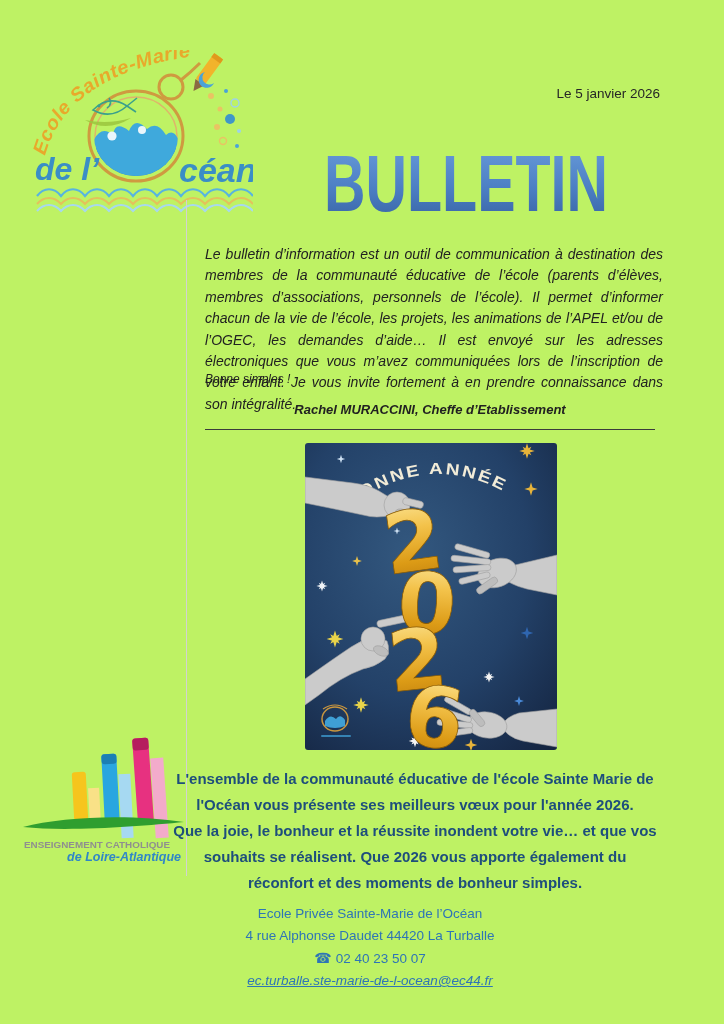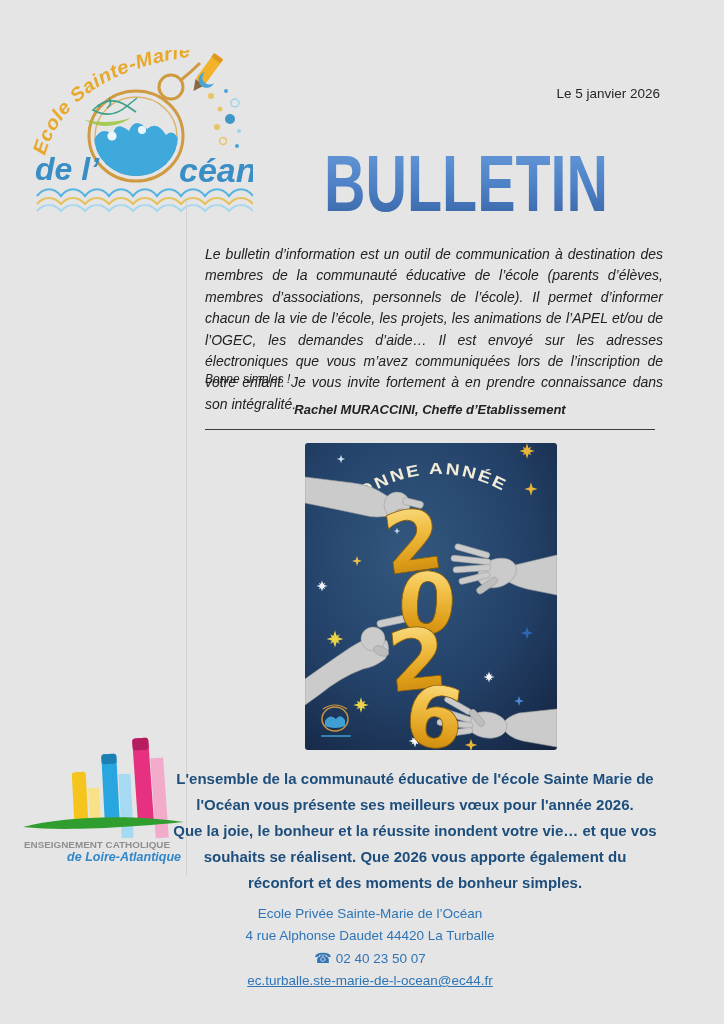--- a/index.html
+++ b/index.html
@@ -1,17 +1,17 @@
 <!DOCTYPE html>
 <html><head>
 <meta charset="utf-8">
 <style>
   * { margin:0; padding:0; box-sizing:border-box; }
   body { background:#ffffff; font-family:"Liberation Sans", sans-serif; }
-  .page { position:relative; width:724px; height:1024px; background:#e5e5e5; overflow:hidden; }
+  .page { position:relative; width:724px; height:1024px; background:#bef264; overflow:hidden; }
 
   .date { position:absolute; top:86px; right:64px; font-size:13.5px; color:#262626; }
 
   .title-svg { position:absolute; left:322px; top:150px; }
 
   .vline { position:absolute; left:186px; top:200px; width:1px; height:676px; background:#d2d2d2; }
 
   .intro { position:absolute; left:205px; top:244px; width:458px;
            font-size:14px; line-height:21.4px; font-style:italic; color:#212121;
            text-align:justify; }
@@ -25,21 +25,21 @@
   .ec-logo-svg { position:absolute; left:23px; top:728px; }
 
   .school-logo-svg { position:absolute; left:33px; top:50px; }
 
   .wishes { position:absolute; left:62px; top:766px; width:706px; text-align:center;
             color:#1e4e7c; font-weight:bold; font-size:15px; line-height:26px; }
   .wishes div { white-space:nowrap; }
 
   .footer { position:absolute; left:12px; top:903px; width:716px; text-align:center;
             color:#2e75b6; font-size:13.5px; line-height:22px; }
-  .footer .email { color:#2e75b6; text-decoration:underline; cursor:pointer; }
+  .footer .email { color:#2e75b6; text-decoration:underline; cursor:pointer;font-style:italic; }
   .footer .phicon { font-size:14px; margin-right:4px; }
 </style>
 </head>
 <body>
 
 <div class="page">
 
   <div class="date">Le 5 janvier 2026</div>
 
   <svg class="school-logo-svg" width="220" height="168" viewBox="0 0 220 168">

